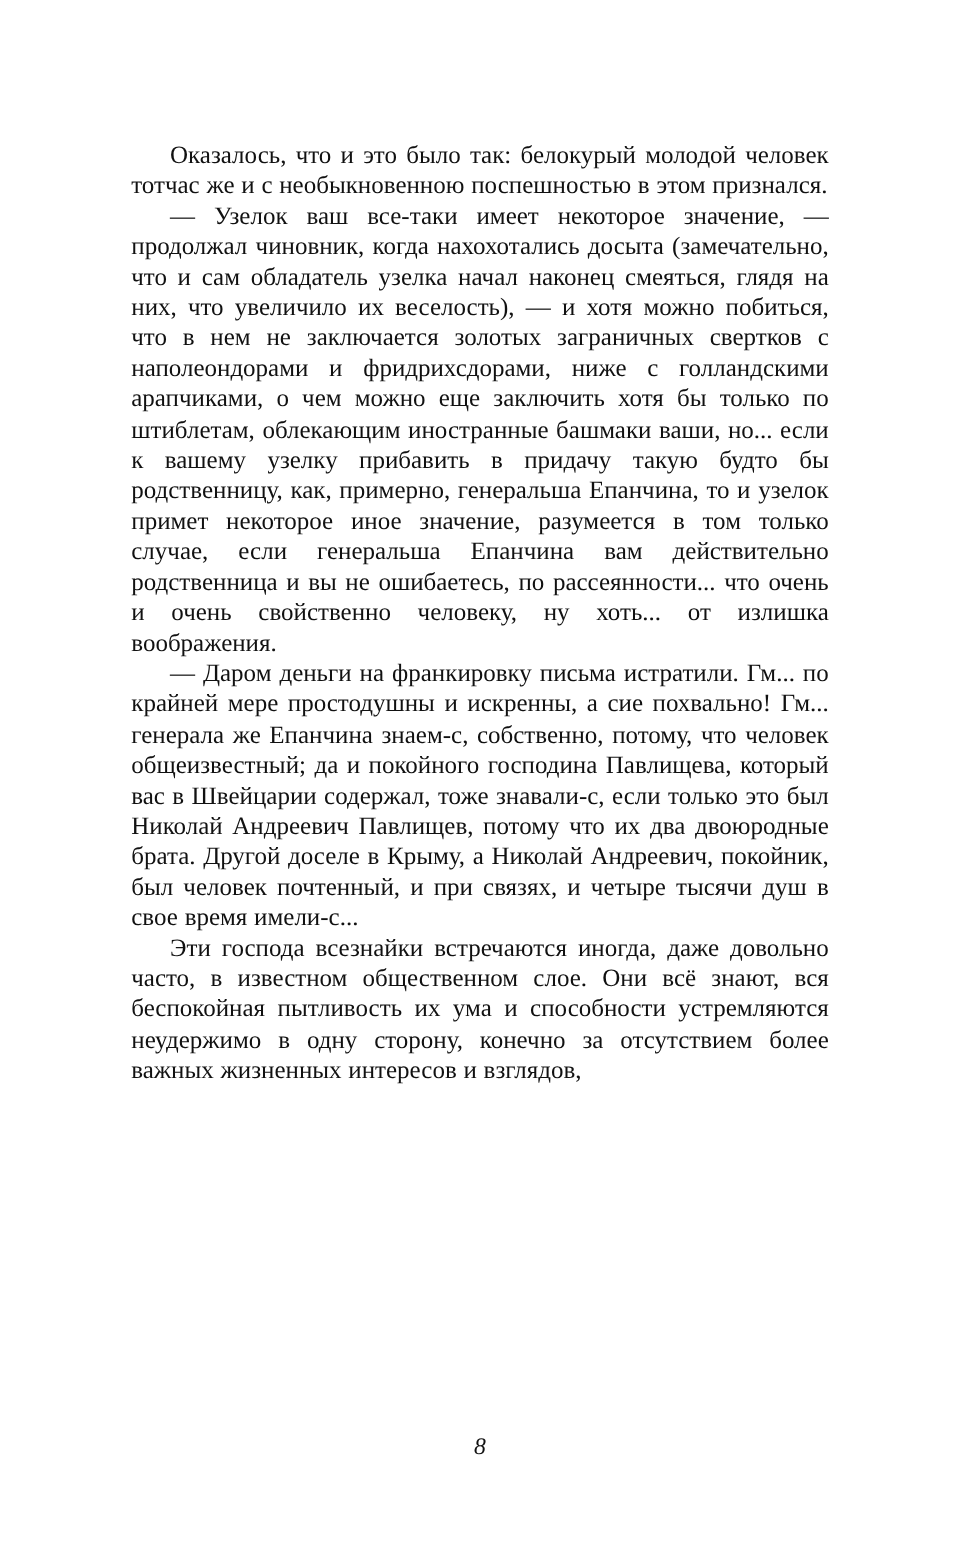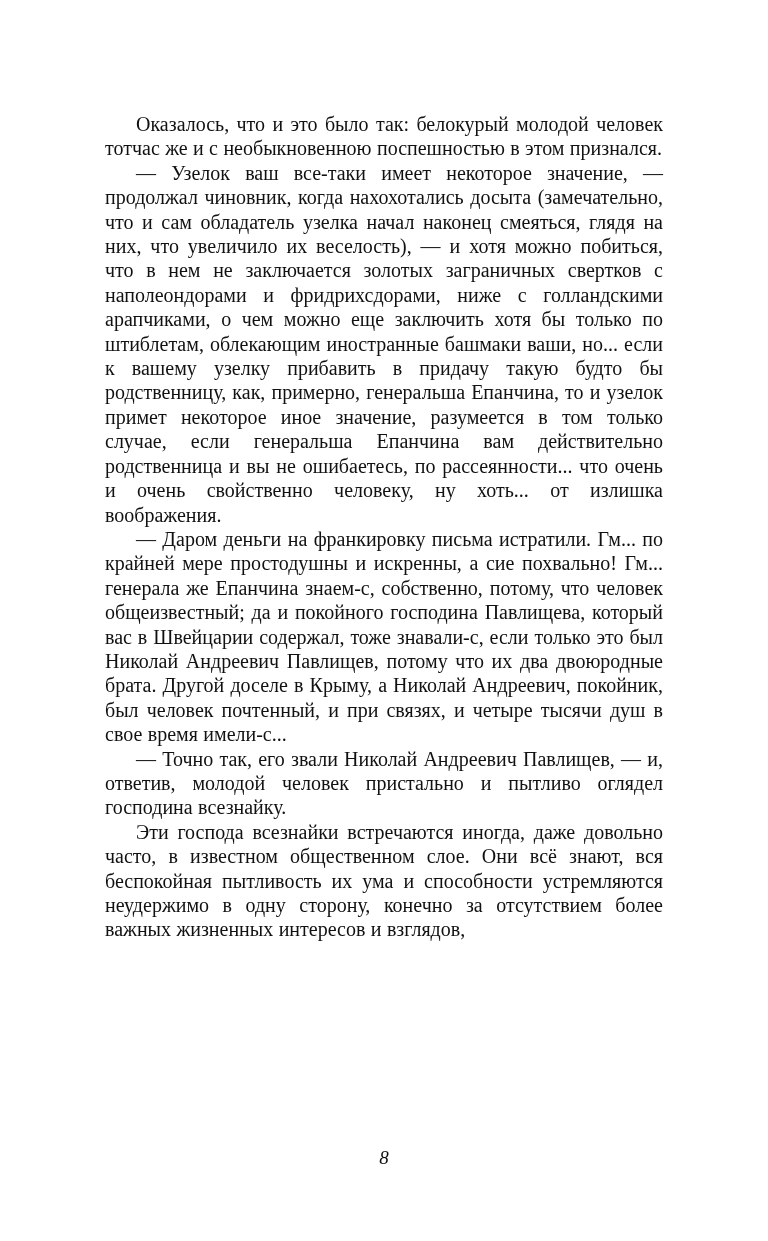--- a/index.html
+++ b/index.html
@@ -44,17 +44,16 @@
   }
 </style>
 </head>
 <body>
 
 <div class="page">
   <div class="text-block">
     <p>Оказалось, что и это было так: белокурый молодой человек тотчас же и с необыкновенною поспешностью в этом признался.</p>
     <p>— Узелок ваш все-таки имеет некоторое значение, — продолжал чиновник, когда нахохотались досыта (замечательно, что и сам обладатель узелка начал наконец смеяться, глядя на них, что увеличило их веселость), — и хотя можно побиться, что в нем не заключается золотых заграничных свертков с наполеондорами и фридрихсдорами, ниже с голландскими арапчиками, о чем можно еще заключить хотя бы только по штиблетам, облекающим иностранные башмаки ваши, но... если к вашему узелку прибавить в придачу такую будто бы родственницу, как, примерно, генеральша Епанчина, то и узелок примет некоторое иное значение, разумеется в том только случае, если генеральша Епанчина вам действительно родственница и вы не ошибаетесь, по рассеянности... что очень и очень свойственно человеку, ну хоть... от излишка воображения.</p>
     <p>— Даром деньги на франкировку письма истратили. Гм... по крайней мере простодушны и искренны, а сие похвально! Гм... генерала же Епанчина знаем-с, собственно, потому, что человек общеизвестный; да и покойного господина Павлищева, который вас в Швейцарии содержал, тоже знавали-с, если только это был Николай Андреевич Павлищев, потому что их два двоюродные брата. Другой доселе в Крыму, а Николай Андреевич, покойник, был человек почтенный, и при связях, и четыре тысячи душ в свое время имели-с...</p>
-    <p>— Точно так, его звали Николай Андреевич Павлищев, — и, ответив, молодой человек пристально и пытливо оглядел господина всезнайку.</p>
     <p>Эти господа всезнайки встречаются иногда, даже довольно часто, в известном общественном слое. Они всё знают, вся беспокойная пытливость их ума и способности устремляются неудержимо в одну сторону, конечно за отсутствием более важных жизненных интересов и взглядов,</p>
   </div>
   <div class="page-number">8</div>
 </div>
 
 </body></html>

